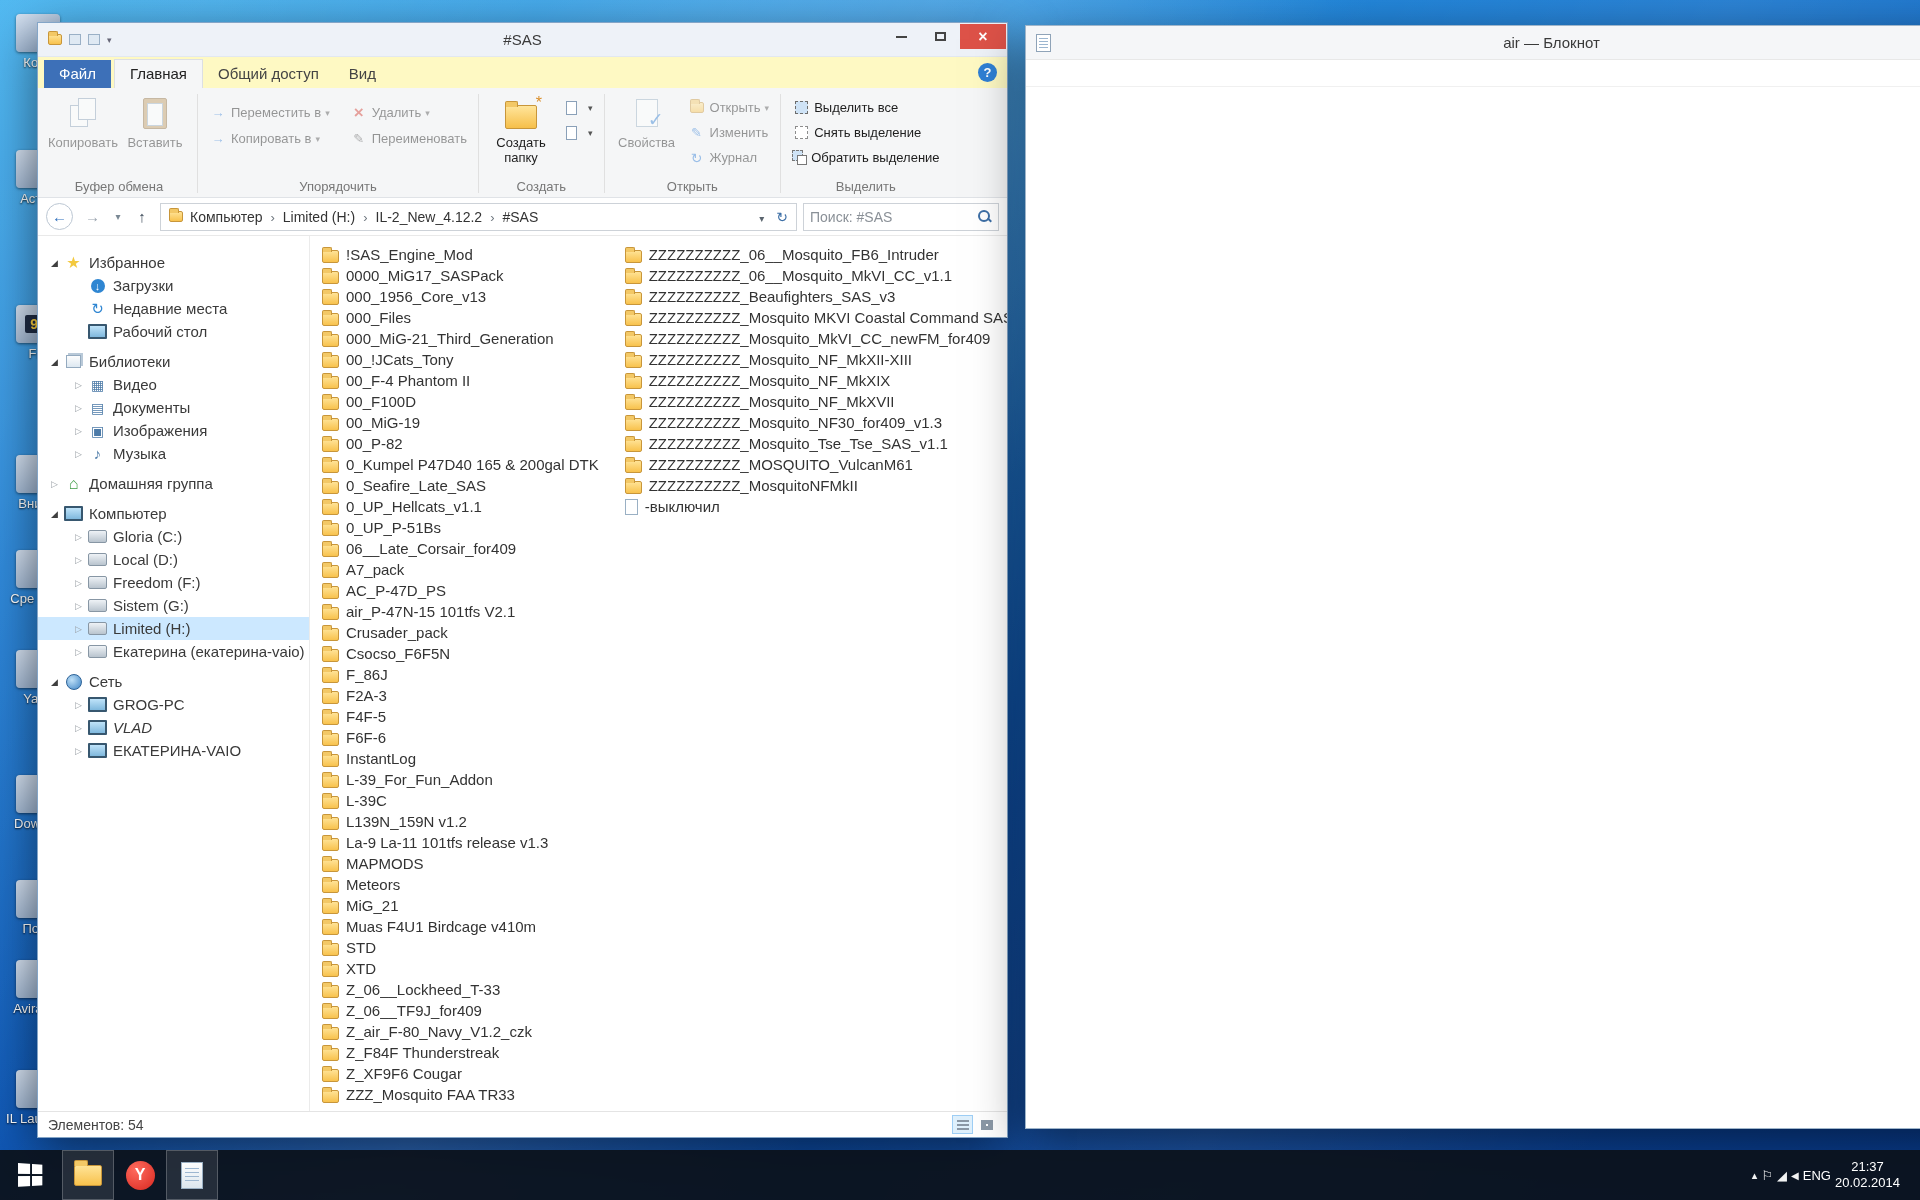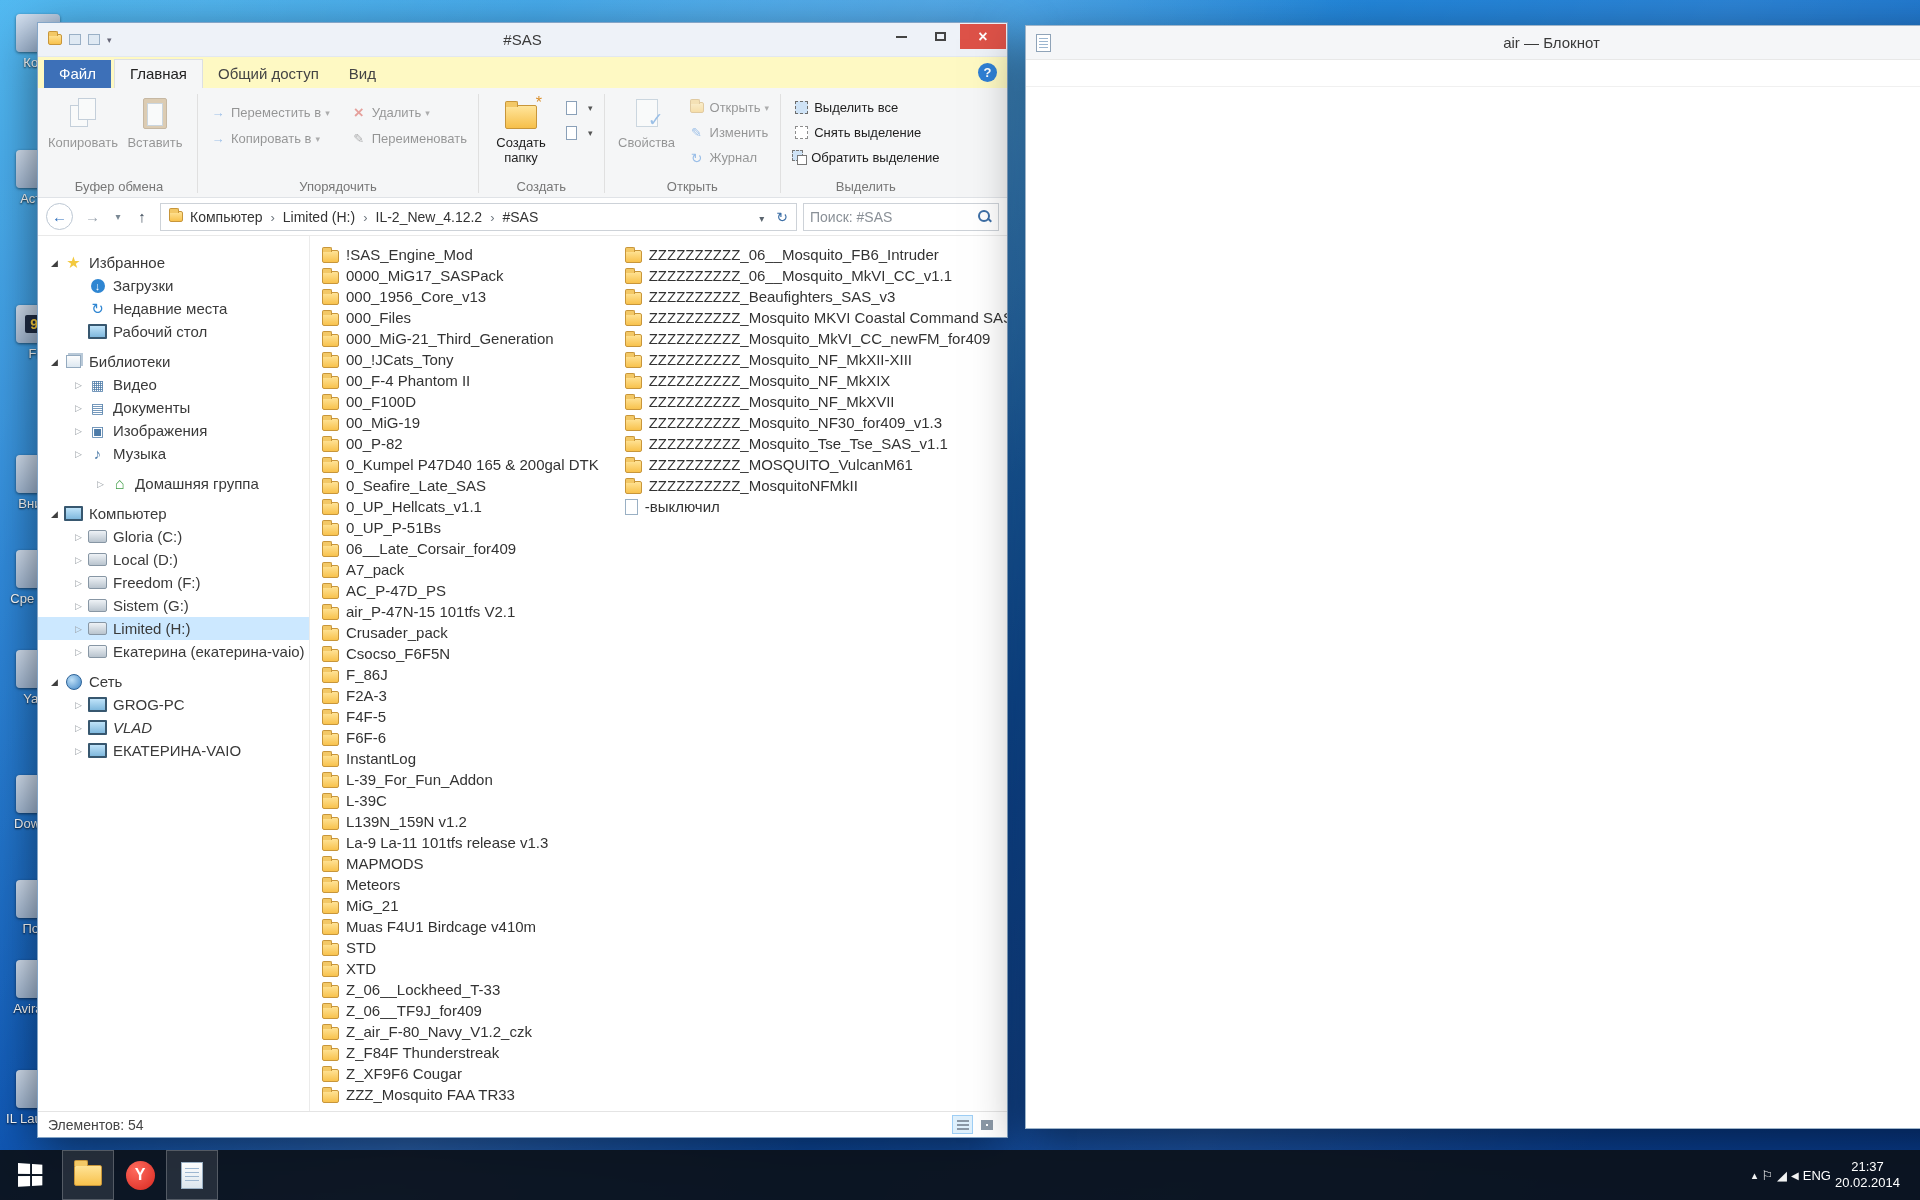--- a/index.html
+++ b/index.html
@@ -473,21 +473,21 @@
         <div class="navitem exp-closed" style="padding-left: 32px;">
         <span class="expander"></span>
         <span class="nicon ic-pictures"></span>
         <span class="nlabel">Изображения</span>
       </div>
         <div class="navitem exp-closed" style="padding-left: 32px;">
         <span class="expander"></span>
         <span class="nicon ic-music"></span>
         <span class="nlabel">Музыка</span>
       </div>
-        <div class="navitem exp-closed" style="margin-top: 7px; margin-left: 46px;">
+        <div class="navitem exp-closed" style="margin-top: 7px;">
         <span class="expander"></span>
         <span class="nicon ic-homegroup"></span>
         <span class="nlabel">Домашняя группа</span>
       </div>
         <div class="navitem exp-open" style="margin-top: 7px;">
         <span class="expander"></span>
         <span class="nicon ic-computer"></span>
         <span class="nlabel">Компьютер</span>
       </div>
         <div class="navitem exp-closed" style="padding-left: 32px;">

